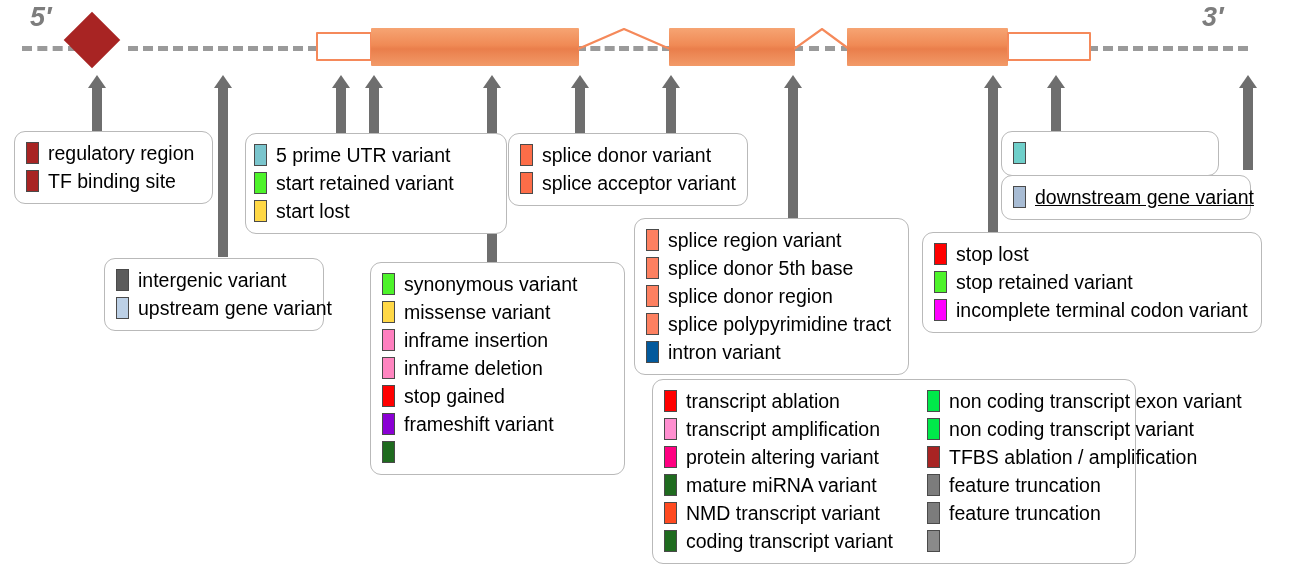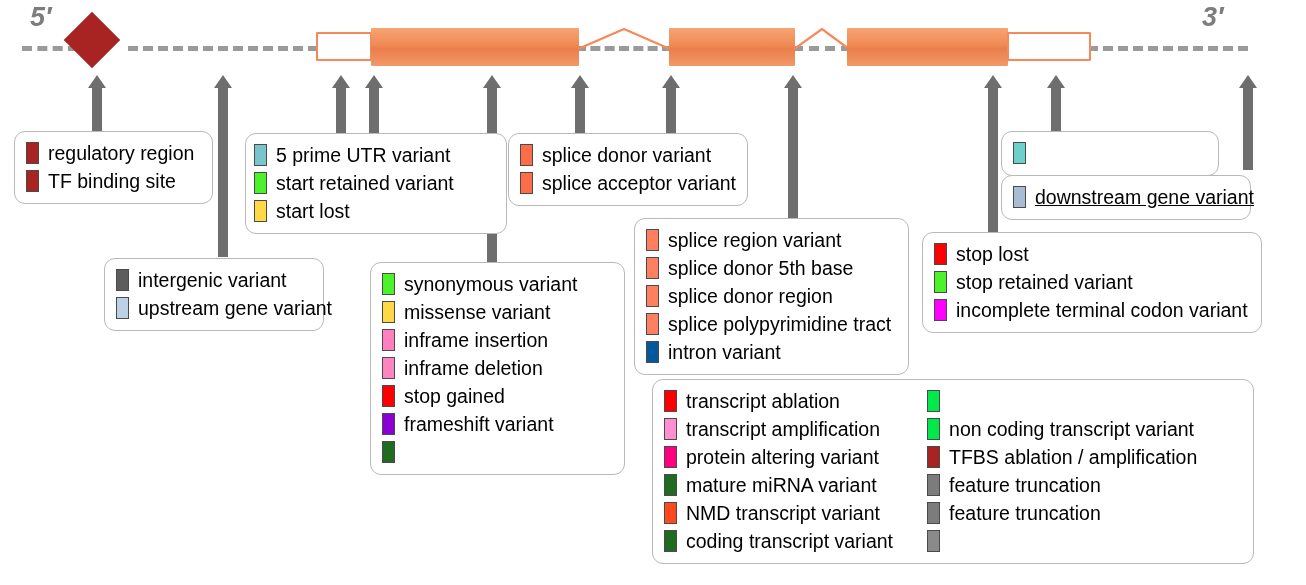--- a/index.html
+++ b/index.html
@@ -341,21 +341,21 @@
             <span class="legend-label">stop retained variant</span>
           </div>
           <div class="legend-item">
             <span class="swatch" style="background: rgb(255, 0, 255);"></span>
             <span class="legend-label">incomplete terminal codon variant</span>
           </div>
         </div>
       </div>
     </div>
 
-  <div class="legend-box" style="left:652px; top:379px; width:602px;">
+  <div class="legend-box" style="left:652px; top:379px; width:484px;">
       <div class="legend-cols">
         <div class="legend-col">
           <div class="legend-item">
             <span class="swatch" style="background: rgb(255, 0, 0);"></span>
             <span class="legend-label">transcript ablation</span>
           </div>
           <div class="legend-item">
             <span class="swatch" style="background: rgb(255, 143, 208);"></span>
             <span class="legend-label">transcript amplification</span>
           </div>
@@ -372,20 +372,21 @@
             <span class="legend-label">NMD transcript variant</span>
           </div>
           <div class="legend-item">
             <span class="swatch" style="background: rgb(31, 107, 31);"></span>
             <span class="legend-label">coding transcript variant</span>
           </div>
         </div>
         <div class="legend-col">
           <div class="legend-item">
             <span class="swatch" style="background: rgb(0, 232, 74);"></span>
+            <span class="legend-label">non coding transcript exon variant</span>
           </div>
           <div class="legend-item">
             <span class="swatch" style="background: rgb(0, 232, 74);"></span>
             <span class="legend-label">non coding transcript variant</span>
           </div>
           <div class="legend-item">
             <span class="swatch" style="background: rgb(168, 36, 35);"></span>
             <span class="legend-label">TFBS ablation / amplification</span>
           </div>
           <div class="legend-item">

